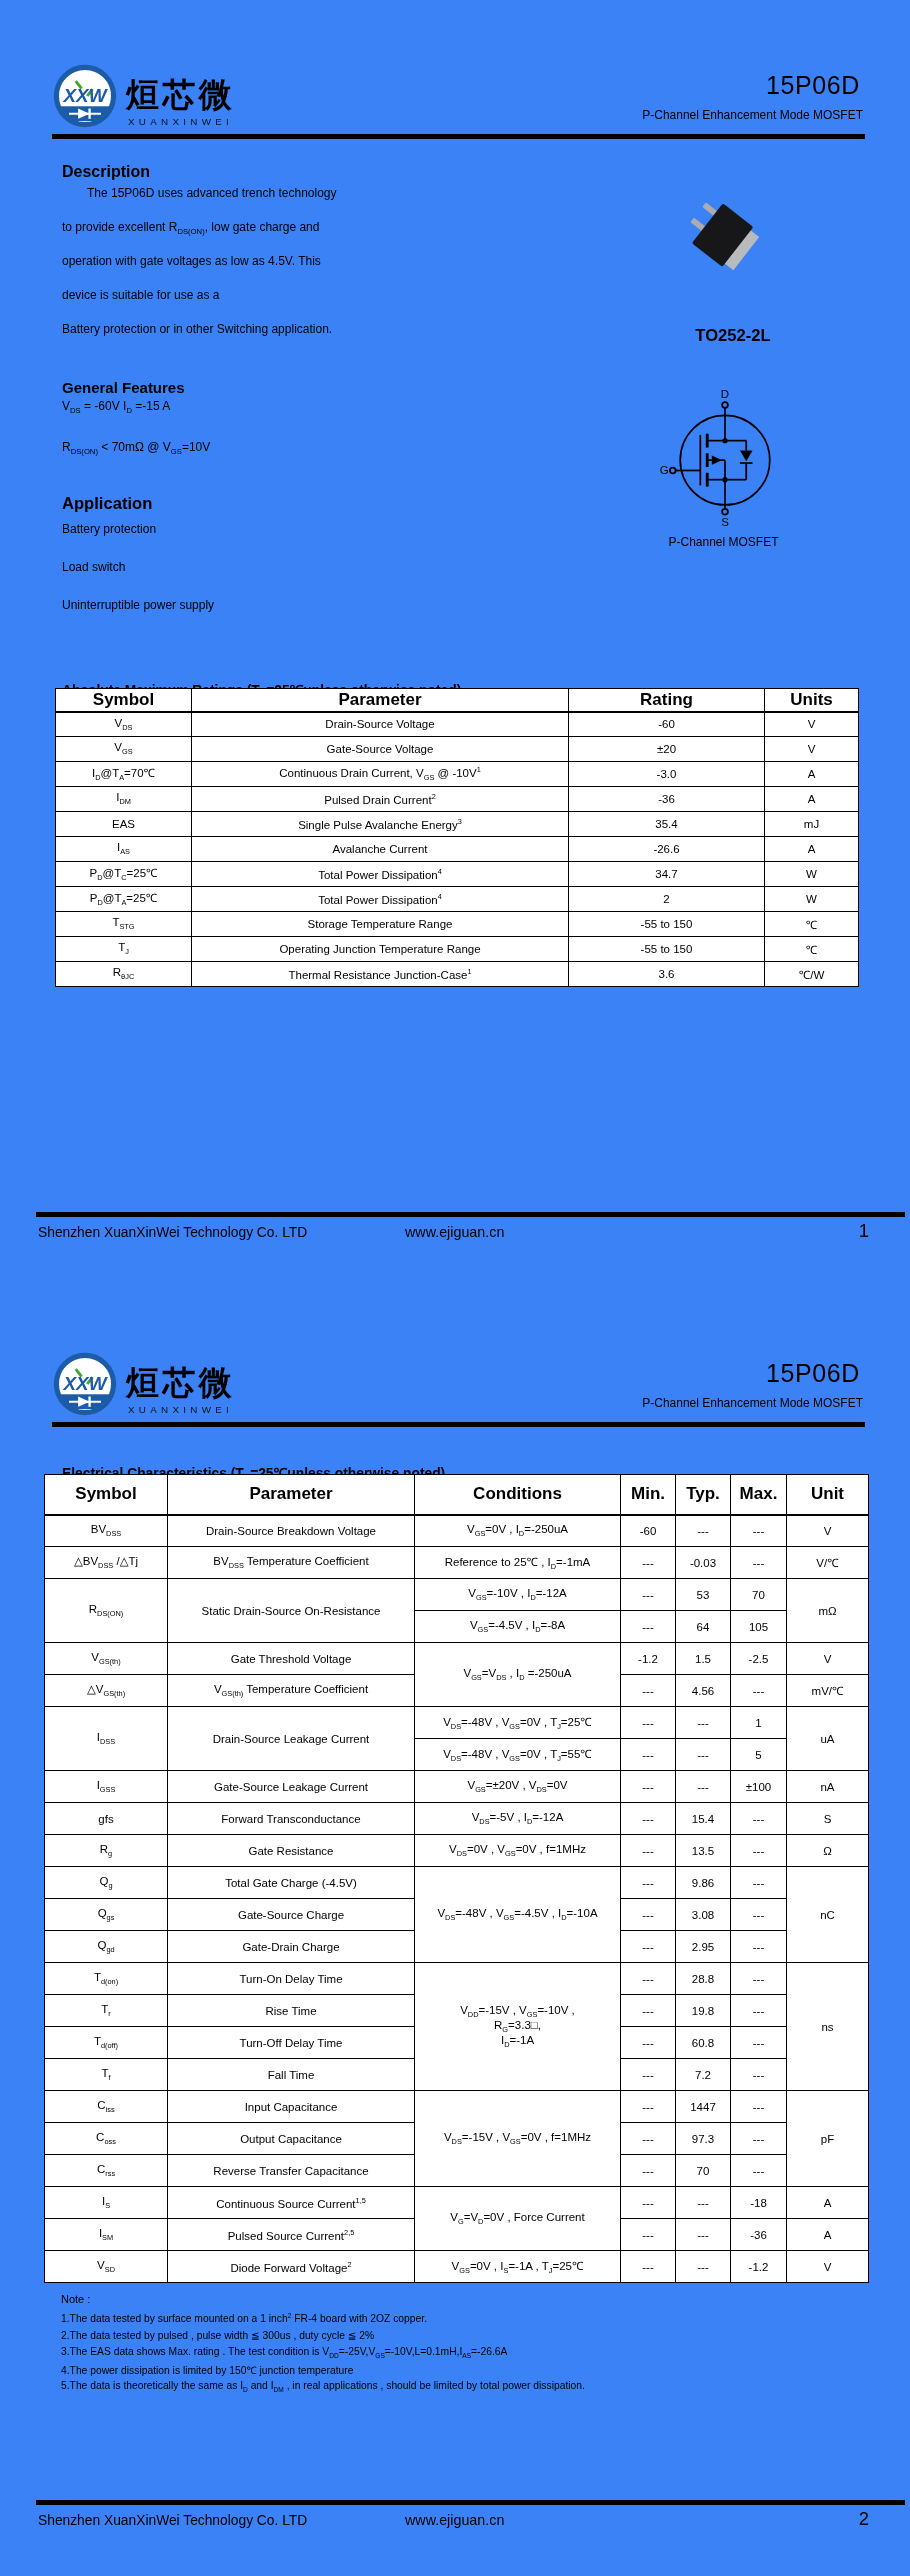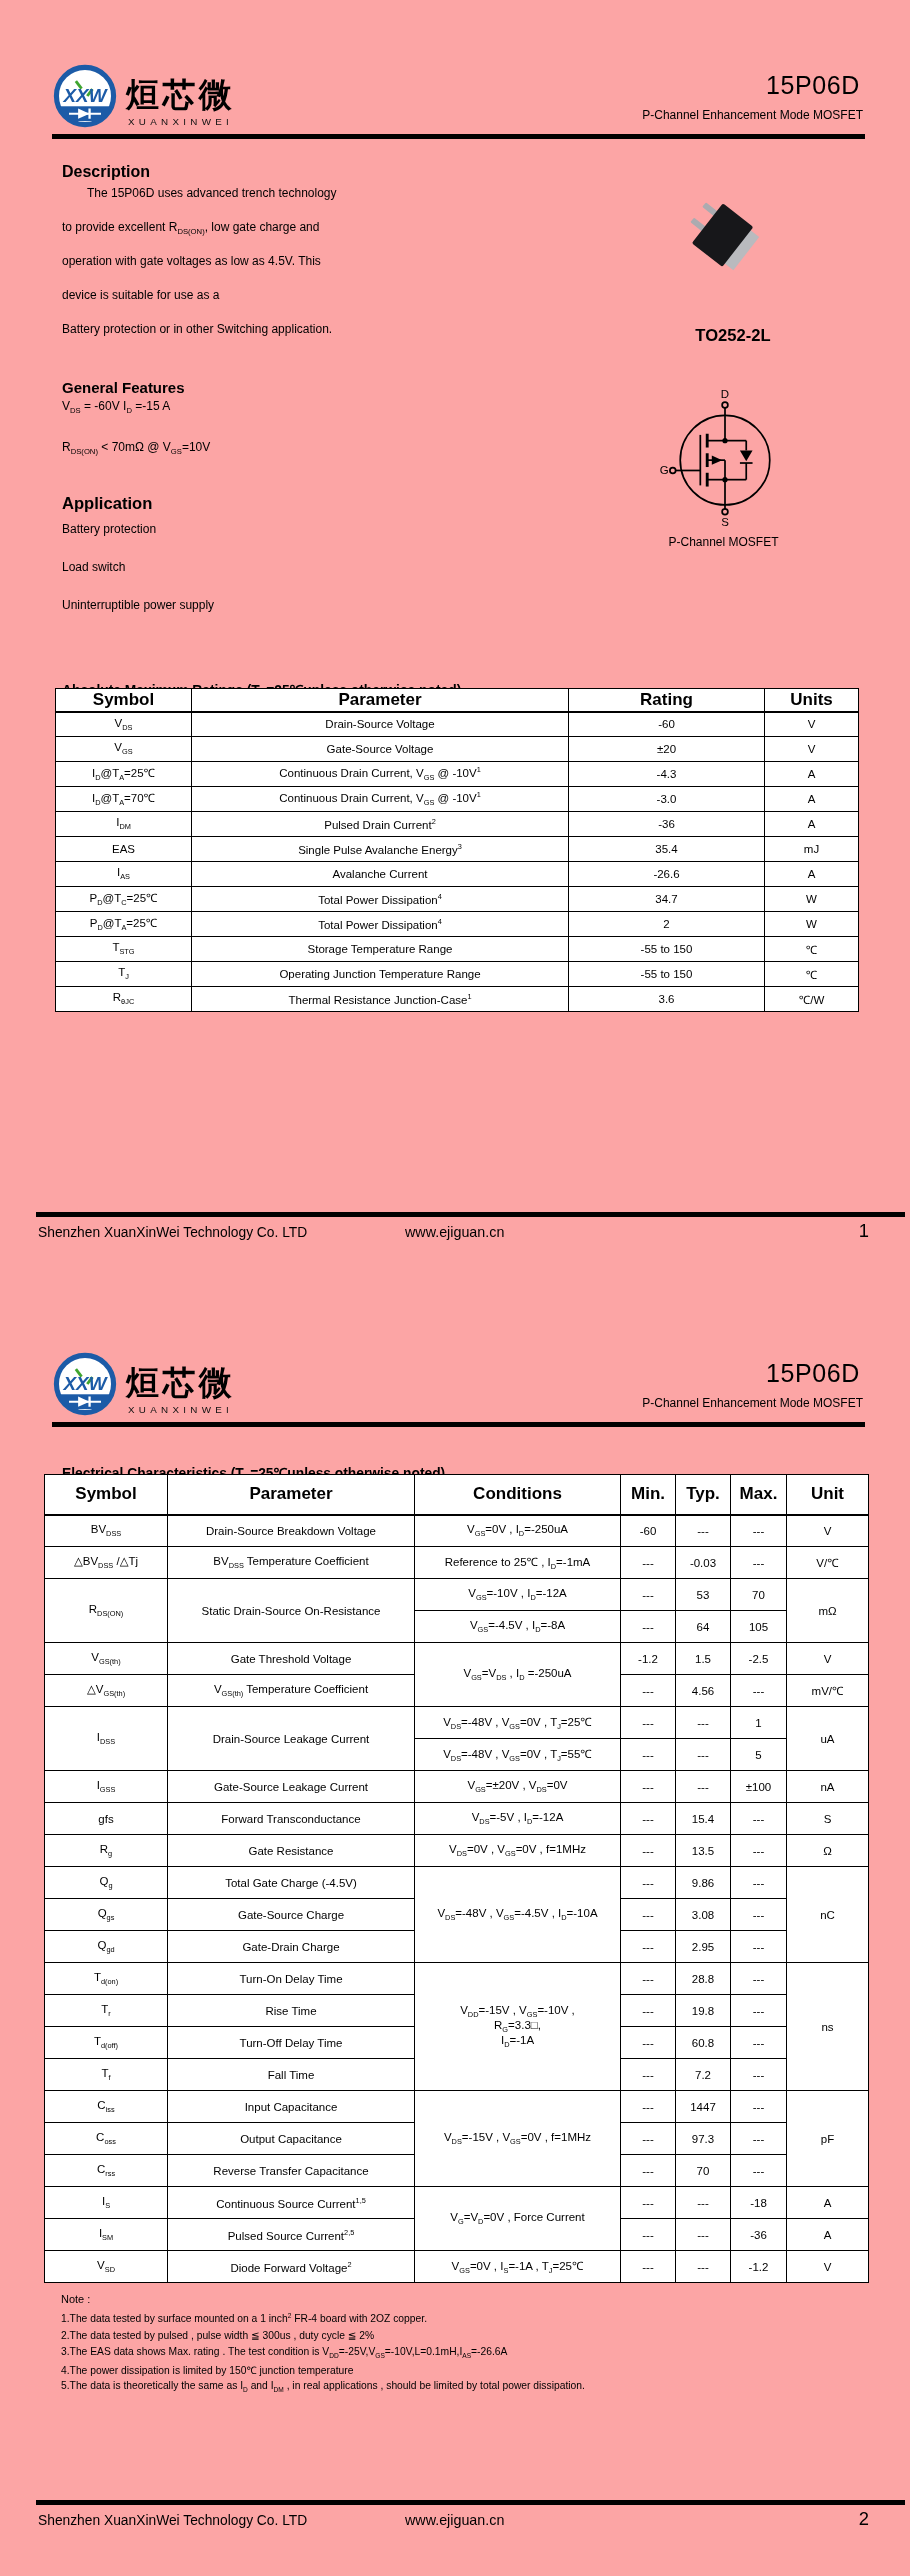--- a/index.html
+++ b/index.html
@@ -1,18 +1,18 @@
 <!DOCTYPE html>
 <html style="font-size:9.2px"><head>
 <meta charset="utf-8">
 <style>
   * { box-sizing: border-box; }
   body { margin:0; background:#fff; color:#000; font-family:"Liberation Sans", sans-serif; }
   .doc { width:910px; margin:0 auto; background:#fff; }
-  .page { position:relative; width:910px; height:1288px; background:#fca5a5; overflow:hidden; }
+  .page { position:relative; width:910px; height:1288px; background:#3b82f6; overflow:hidden; }
 
   
   .logo { position:absolute; top:64px; left:53px; width:270px; height:69px; }
   .logo-cn { position:absolute; left:73px; top:13.8px; font-size:33px; font-weight:bold; letter-spacing:3.4px; line-height:1; white-space:nowrap; }
   .logo-en { position:absolute; left:75px; top:52px; font-size:9.8px; letter-spacing:4.3px; color:#111; white-space:nowrap; }
   .hdr-part { position:absolute; top:71px; right:50px; font-size:25px; letter-spacing:0.6px; }
   .hdr-sub  { position:absolute; top:108px; right:47px; font-size:12px; }
   .hdr-rule { position:absolute; top:134px; left:52px; width:813px; height:4.6px; background:#000; }
 
   
@@ -181,26 +181,20 @@
             <td>-60</td>
             <td>V</td>
           </tr>
           <tr>
             <td>V<sub>GS</sub></td>
             <td>Gate-Source Voltage</td>
             <td>±20</td>
             <td>V</td>
           </tr>
           <tr>
-            <td>I<sub>D</sub>@T<sub>A</sub>=25℃</td>
-            <td>Continuous Drain Current, V<sub>GS</sub> @ -10V<sup>1</sup></td>
-            <td>-4.3</td>
-            <td>A</td>
-          </tr>
-          <tr>
             <td>I<sub>D</sub>@T<sub>A</sub>=70℃</td>
             <td>Continuous Drain Current, V<sub>GS</sub> @ -10V<sup>1</sup></td>
             <td>-3.0</td>
             <td>A</td>
           </tr>
           <tr>
             <td>I<sub>DM</sub></td>
             <td>Pulsed Drain Current<sup>2</sup></td>
             <td>-36</td>
             <td>A</td>

